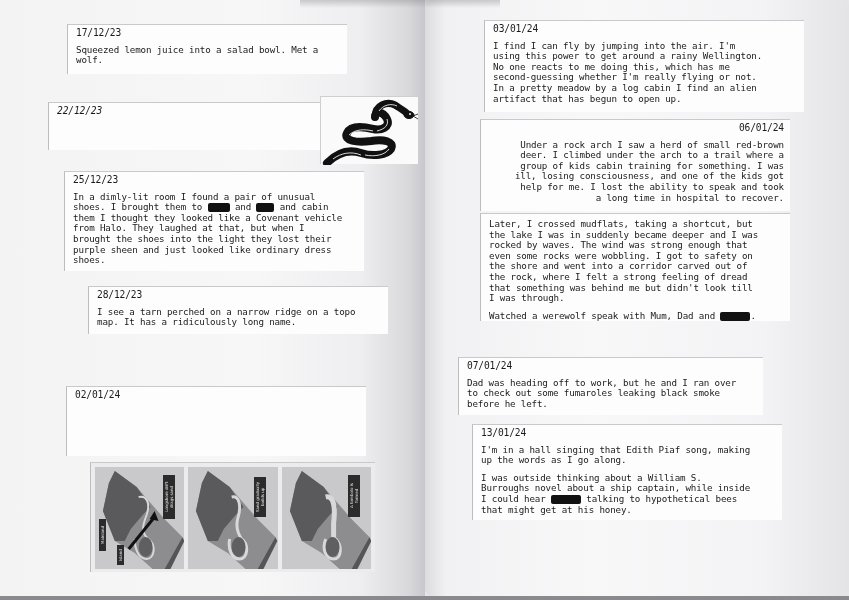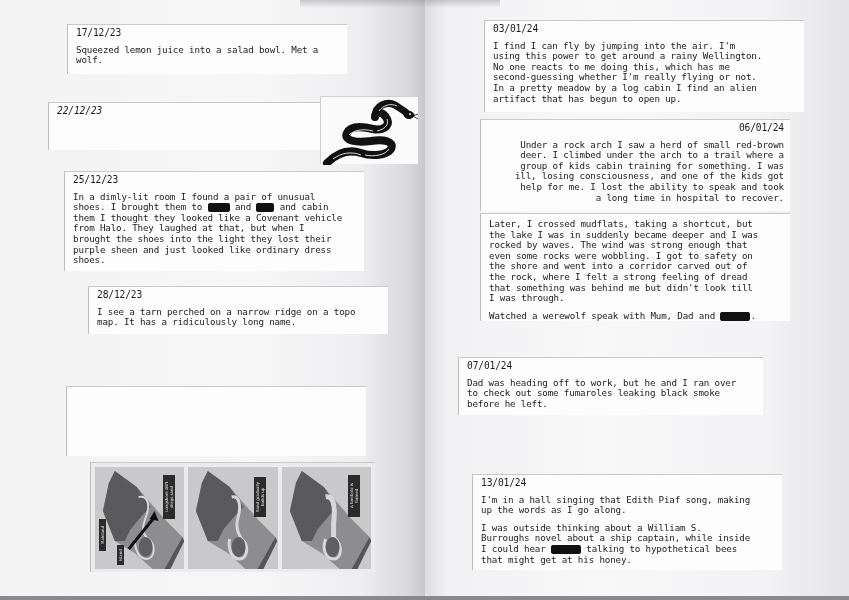--- a/index.html
+++ b/index.html
@@ -97,20 +97,21 @@
 shoes.</span></p>
     </div>
 
     <div class="entry" style="left:48px; top:286px; width:300px; height:48px;margin-left:40px;">
       <span class="date">28/12/23</span>
       <p>I see a tarn perched on a narrow ridge on a topo
 map. It has a ridiculously long name.</p>
     </div>
 
     <div class="entry" style="left:66px; top:386px; width:300px; height:70px;">
+      <span class="date">02/01/24</span>
     </div>
 
     <div class="figure">
       <div class="panel">
         <svg viewBox="0 0 90 102" preserveAspectRatio="none">
           <polygon points="0,0 90,0 90,102 0,102" fill="#c9c9cb"></polygon>
           <polygon points="20,4 42,20 70,52 88,70 70,102 58,102 40,86 20,74 8,44 14,16" fill="#8d8d90"></polygon>
           <polygon points="20,4 42,20 56,40 48,48 36,62 30,74 20,74 8,44 14,16" fill="#5a5a5c"></polygon>
           <path d="M44 30 C 52 28, 56 36, 52 48 C 48 58, 46 66, 54 72 C 62 78, 60 92, 52 92 C 44 92, 40 82, 40 72" fill="none" stroke="#d8d8da" stroke-width="2"></path>
           <ellipse cx="51" cy="80" rx="7" ry="10" fill="#5f5f62"></ellipse>
@@ -182,21 +183,21 @@
       <p><span>Watched a werewolf speak with Mum, Dad and </span><span class="redact" style="width:30px">[redacted]</span><span>.</span></p>
     </div>
 
     <div class="entry" style="left:33px; top:357px; width:305px; height:58px;">
       <span class="date">07/01/24</span>
       <p>Dad was heading off to work, but he and I ran over
 to check out some fumaroles leaking black smoke
 before he left.</p>
     </div>
 
-    <div class="entry" style="left:47px; top:474px; width:310px; height:96px;">
+    <div class="entry" style="left:47px; top:424px; width:310px; height:96px;">
       <span class="date">13/01/24</span>
       <p>I'm in a hall singing that Edith Piaf song, making
 up the words as I go along.</p>
       <p><span>I was outside thinking about a William S.
 Burroughs novel about a ship captain, while inside
 I could hear </span><span class="redact" style="width:30px">[redacted]</span><span> talking to hypothetical bees
 that might get at his honey.</span></p>
     </div>
   </div>
 

